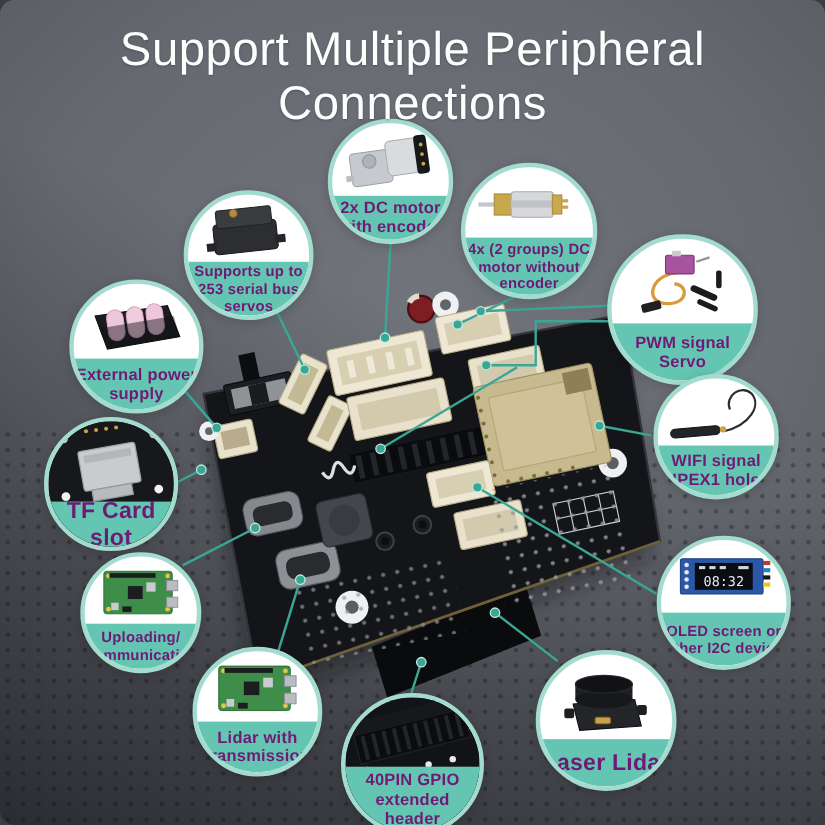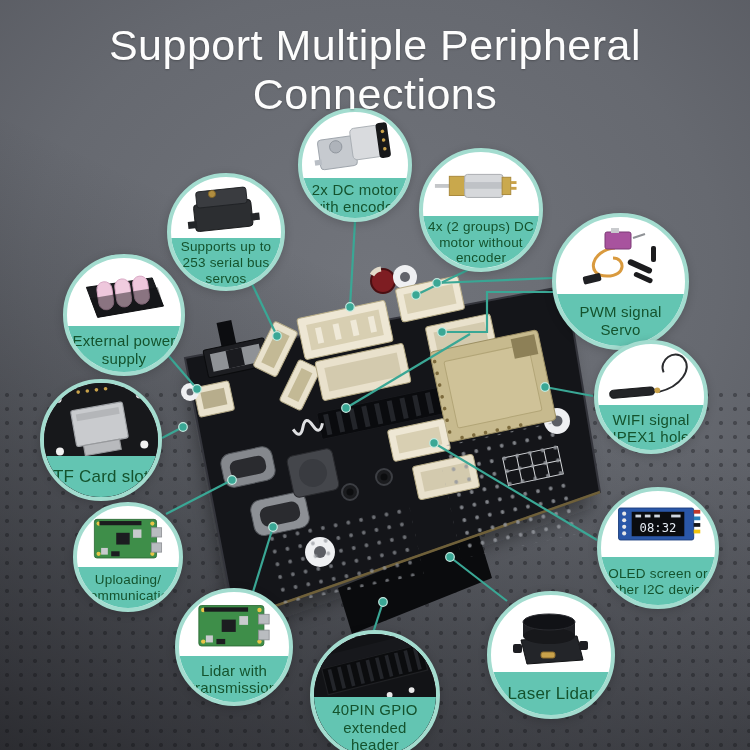--- a/index.html
+++ b/index.html
@@ -1,19 +1,20 @@
 <!DOCTYPE html>
 <html><head>
 <meta charset="utf-8">
 <style>
   html,body{margin:0;padding:0;background:#3c3d42;}
   .stage{
     position:relative;width:750px;height:750px;overflow:hidden;
     font-family:"Liberation Sans","DejaVu Sans",sans-serif;
     background:radial-gradient(115% 95% at 50% 36%, #71747b 0%, #666970 40%, #55575e 70%, #404147 95%, #38393e 100%);
+    border-radius:13px;
   }
   .bg-dots{
     position:absolute;left:0;right:0;top:388px;bottom:0;z-index:0;
     background-image:radial-gradient(circle, rgba(18,19,23,0.55) 1.7px, transparent 2.4px);
     background-size:14px 14px;opacity:.65;pointer-events:none;
   }
   .bg-shade{
     position:absolute;inset:0;z-index:0;pointer-events:none;
     background:linear-gradient(205deg, rgba(0,0,0,0) 42%, rgba(16,17,20,0.30) 72%, rgba(10,10,13,0.5) 100%);
   }
@@ -29,26 +30,26 @@
     box-shadow:0 2px 10px rgba(0,0,0,0.18);
   }
   .photo{position:absolute;top:0;left:0;right:0;display:flex;align-items:center;justify-content:center;}
   .photo.full{position:absolute;inset:0;background:#16171b;}
   .photo svg{display:block;}
   .band{
     position:absolute;left:0;right:0;bottom:0;background:#63c5b2;
     display:flex;align-items:center;justify-content:center;
   }
   .band .label{
-    white-space:pre-line;text-align:center;color:#14532d;
-    font-size:15px;line-height:1.16;font-weight:normal;letter-spacing:0.2px;
+    white-space:pre-line;text-align:center;color:#701a75;
+    font-size:15px;line-height:1.16;font-weight:bold;letter-spacing:0.2px;
     padding-top:1px;
   }
   .label.sm{font-size:13.5px;}
-  .label.lg{font-size:17px;}
+  .label.lg{font-size:21px;}
 </style>
 </head>
 <body>
 
 <div class="stage">
   <div class="bg-dots"></div>
   <div class="bg-shade"></div>
 
   <svg class="scene" viewBox="0 0 750 750">
     <defs>

